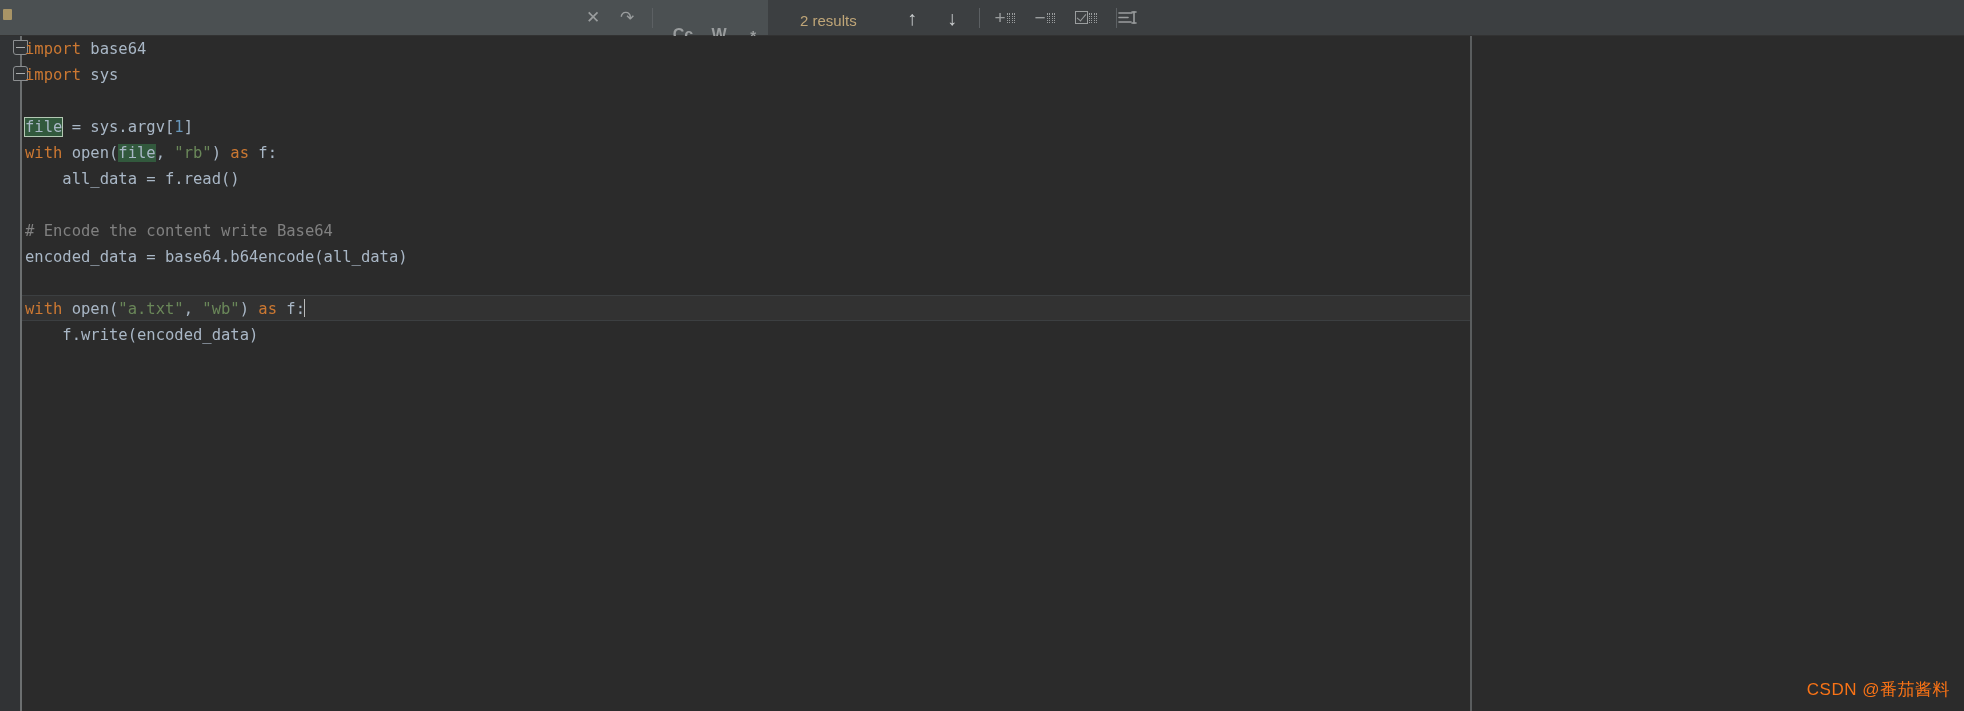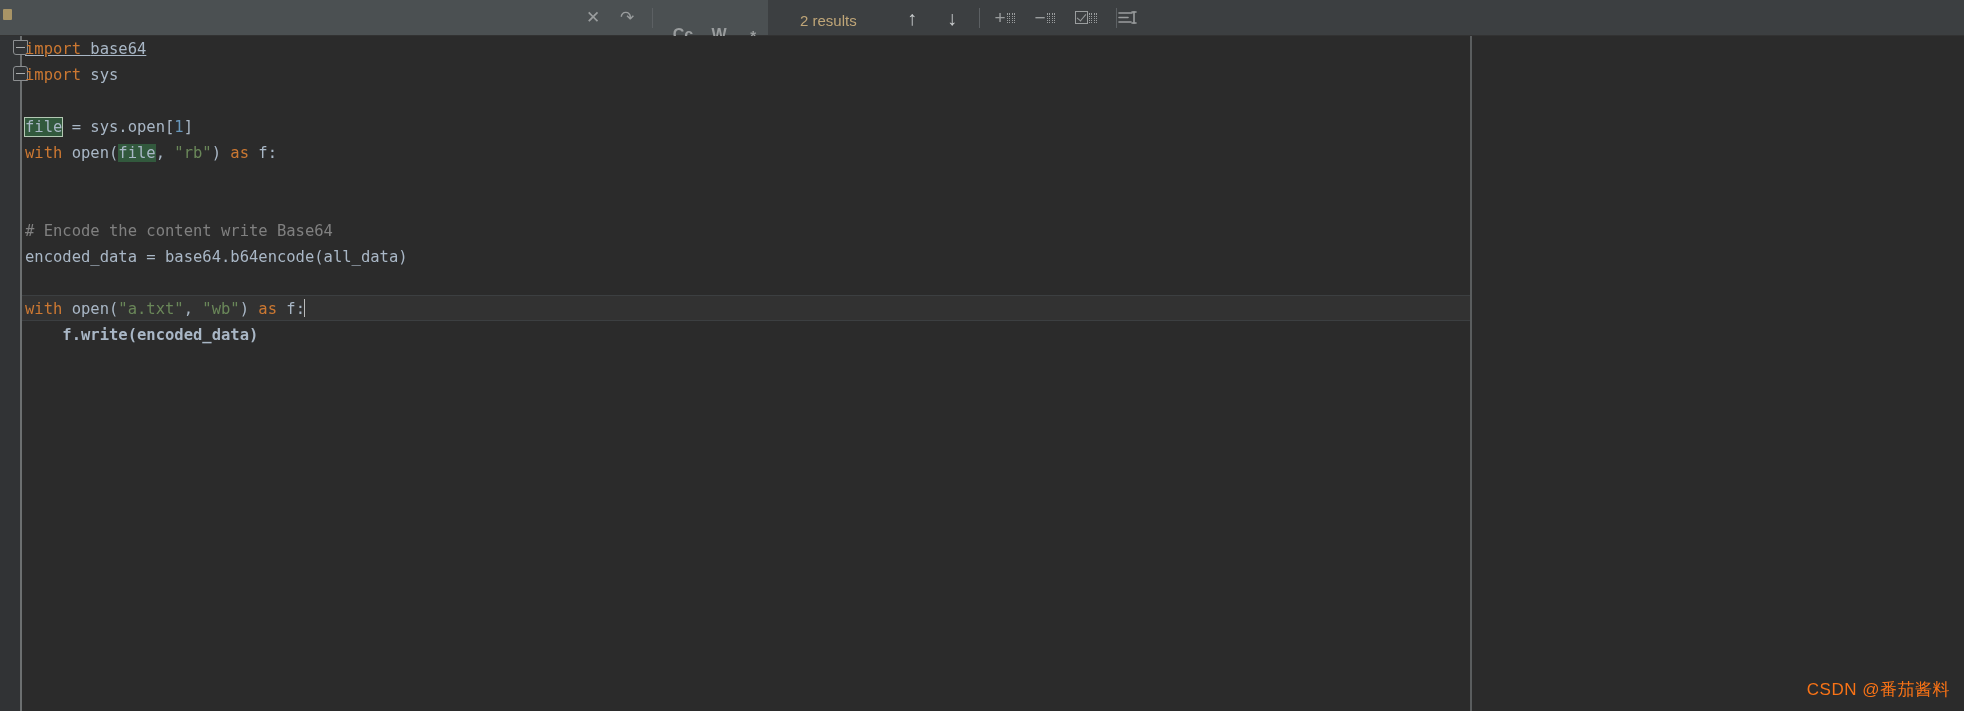--- a/index.html
+++ b/index.html
@@ -363,31 +363,32 @@
     <div class="fold-line" style="top:0px;height:8px;"></div>
     <div class="fold-marker bot" style="top:4px;"></div>
     <div class="fold-line" style="top:19px;height:12px;"></div>
     <div class="fold-marker top" style="top:30px;"></div>
     <div class="fold-line" style="top:45px;height:630px;"></div>
 
     <div class="caret-row" style="top:259px;"></div>
 
     <div class="code-area">
 
-    <div class="code-line" style="top: 0px; text-decoration: underline;"><span class="kw">import </span><span class="ident">base64</span></div>
+    <div class="code-line" style="top: 0px;"><span class="kw">import </span><span class="ident">base64</span></div>
         <div class="code-line" style="top: 26px;"><span class="kw">import </span><span class="ident">sys</span></div>
         <div class="code-line" style="top: 52px;"></div>
-        <div class="code-line" style="top: 78px;"><span class="hl-current">file</span><span class="ident"> = sys.open[</span><span class="num">1</span><span class="ident">]</span></div>
+        <div class="code-line" style="top: 78px;"><span class="hl-current">file</span><span class="ident"> = sys.argv[</span><span class="num">1</span><span class="ident">]</span></div>
         <div class="code-line" style="top: 104px;"><span class="kw">with </span><span class="ident">open(</span><span class="hl">file</span><span class="ident">, </span><span class="str">"rb"</span><span class="ident">) </span><span class="kw">as </span><span class="ident">f:</span></div>
+        <div class="code-line" style="top: 130px;"><span>    </span><span class="ident">all_data = f.read()</span></div>
         <div class="code-line" style="top: 156px;"></div>
         <div class="code-line" style="top: 182px;"><span class="cmt"># Encode the content write Base64</span></div>
         <div class="code-line" style="top: 208px;"><span class="ident">encoded_data = base64.b64encode(all_data)</span></div>
         <div class="code-line" style="top: 234px;"></div>
         <div class="code-line" style="top: 260px;"><span class="kw">with </span><span class="ident">open(</span><span class="str">"a.txt"</span><span class="ident">, </span><span class="str">"wb"</span><span class="ident">) </span><span class="kw">as </span><span class="ident">f:</span><span class="caret"></span></div>
-        <div class="code-line" style="top: 286px; font-weight: bold;"><span>    </span><span class="ident">f.write(encoded_data)</span></div>
+        <div class="code-line" style="top: 286px;"><span>    </span><span class="ident">f.write(encoded_data)</span></div>
       </div>
 
     <div class="vert-divider"></div>
     <div class="right-pane"></div>
 
     <div class="watermark">CSDN @番茄酱料</div>
   </div>
 
 </div>
 

